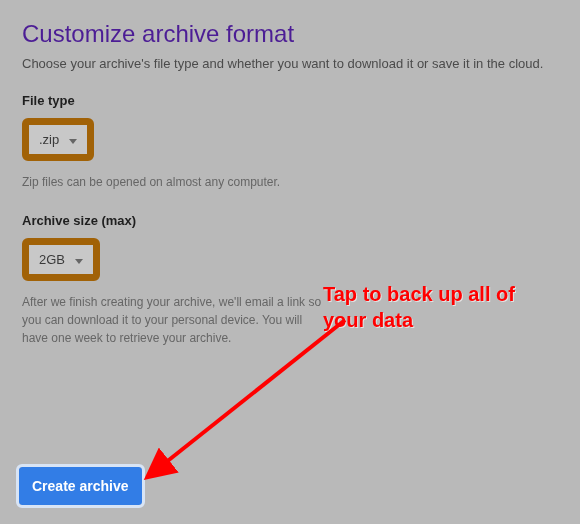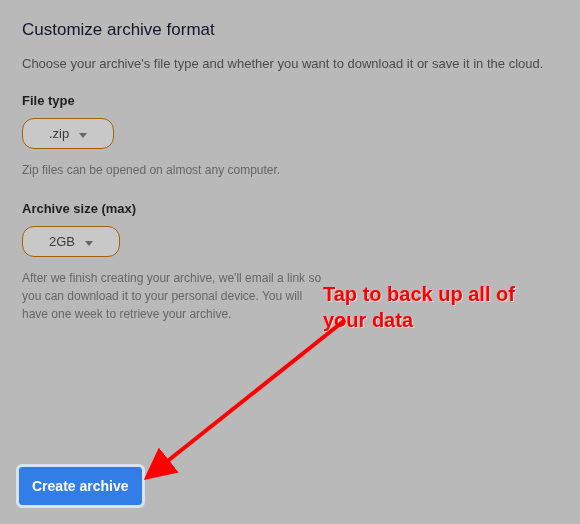--- a/index.html
+++ b/index.html
@@ -8,43 +8,43 @@
       height: 524px;
       background: #b9b9b9;
       font-family: Arial, Helvetica, sans-serif;
       position: relative;
       overflow: hidden;
     }
     .page {
       padding: 20px 22px;
     }
     h1 {
-      font-size: 17px;
+      font-size: 24px;
       font-weight: 400;
-      color: #0f172a;
-      margin-bottom: 16px;
+      color: #4c1d95;
+      margin-bottom: 8px;
     }
     .subtitle {
       font-size: 13px;
       color: #4b4b4b;
       margin-bottom: 22px;
     }
     .section-label {
       font-size: 13px;
       font-weight: 700;
       color: #1f1f1f;
       margin-bottom: 10px;
     }
     .dropdown {
       display: inline-flex;
       align-items: center;
       background: #c8c8c8;
-      border: 1px solid #a16207;
-      border-radius: 12px;
-      padding: 7px 26px;
+      border: 7px solid #a16207;
+      border-radius: 6px;
+      padding: 7px 10px;
       font-size: 13px;
       color: #3a3a3a;
       cursor: pointer;
       margin-bottom: 12px;
     }
     .dropdown .caret {
       margin-left: 10px;
       display: inline-block;
     }
     .helper {

